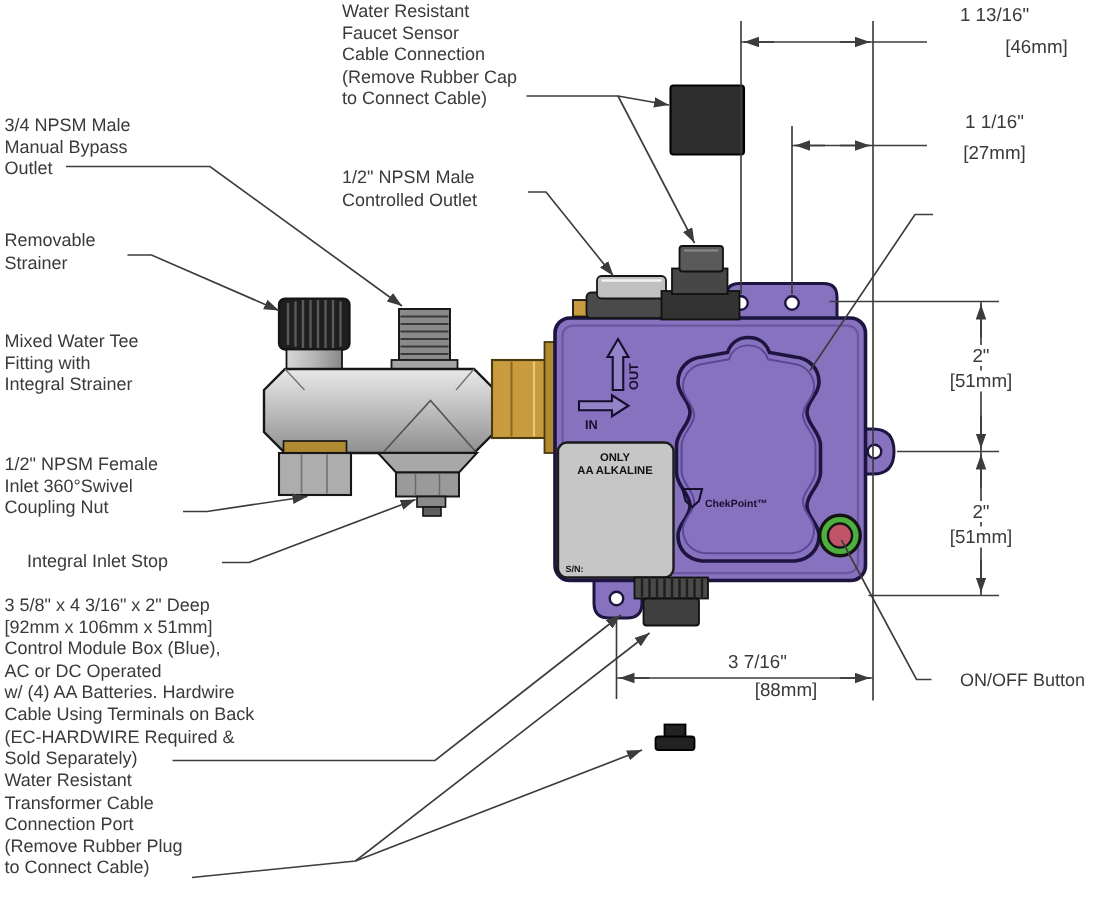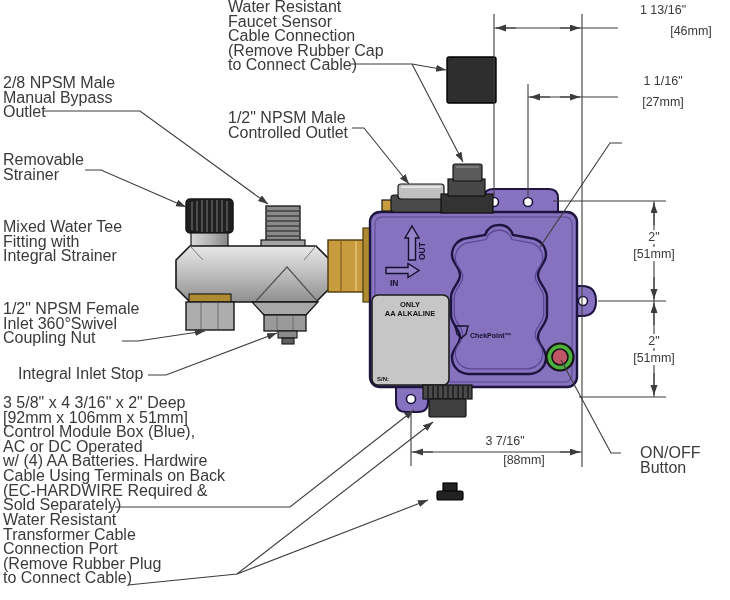--- a/index.html
+++ b/index.html
@@ -1,19 +1,19 @@
 <!DOCTYPE html>
 <html><head>
 <meta charset="utf-8">
 <style>
   html,body{margin:0;padding:0;background:#fff;}
   #canvas{position:relative;width:730px;height:600px;background:#fff;overflow:hidden;
           font-family:"Liberation Sans","DejaVu Sans",sans-serif;color:#3a3a3a;}
   #art{position:absolute;left:0;top:0;}
-  .label{position:absolute;font-size:16px;line-height:14.6px;white-space:pre-line;}
+  .label{position:absolute;font-size:12px;line-height:14.6px;white-space:pre-line;}
   .dim{position:absolute;font-size:12.5px;line-height:14px;text-align:center;}
   .dim span{background:#fff;padding:0 2px;display:inline-block;}
 </style>
 </head>
 <body>
 
 <div id="canvas">
 
 <svg id="art" width="730" height="600" viewBox="0 0 730 600">
   <defs>
@@ -222,21 +222,21 @@
     <polyline points="622,143 610,143 540,247"></polyline>
     <polyline points="621,453 611,453 561,360"></polyline>
   </g>
 </svg>
 
   <div class="label" style="left:228px;top:0px">Water Resistant
 Faucet Sensor
 Cable Connection
 (Remove Rubber Cap
 to Connect Cable)</div>
-  <div class="label" style="left:3px;top:76px">2/8 NPSM Male
+  <div class="label" style="left:3px;top:76px">3/4 NPSM Male
 Manual Bypass
 Outlet</div>
   <div class="label" style="left:228px;top:111px">1/2" NPSM Male
 Controlled Outlet</div>
   <div class="label" style="left:3px;top:220px">Mixed Water Tee
 Fitting with
 Integral Strainer</div>
   <div class="label" style="left:3px;top:153px">Removable
 Strainer</div>
   <div class="label" style="left:3px;top:302px">1/2" NPSM Female

